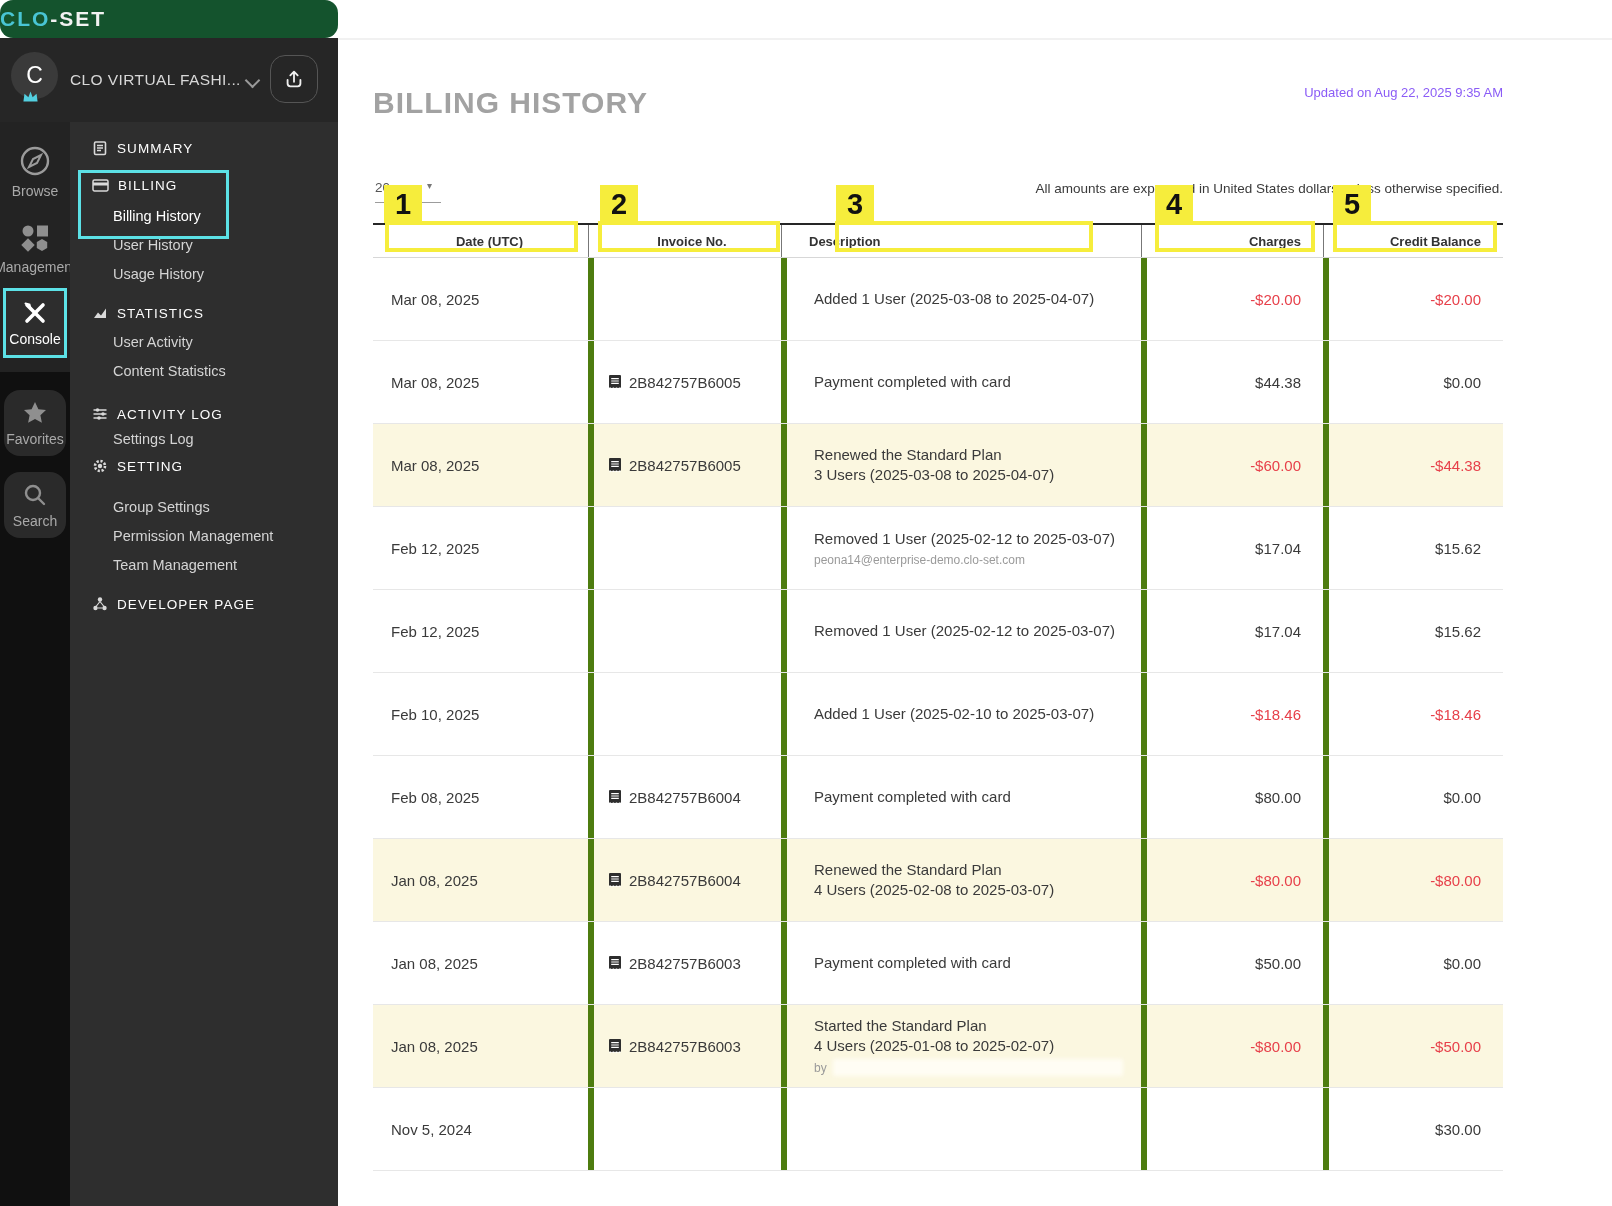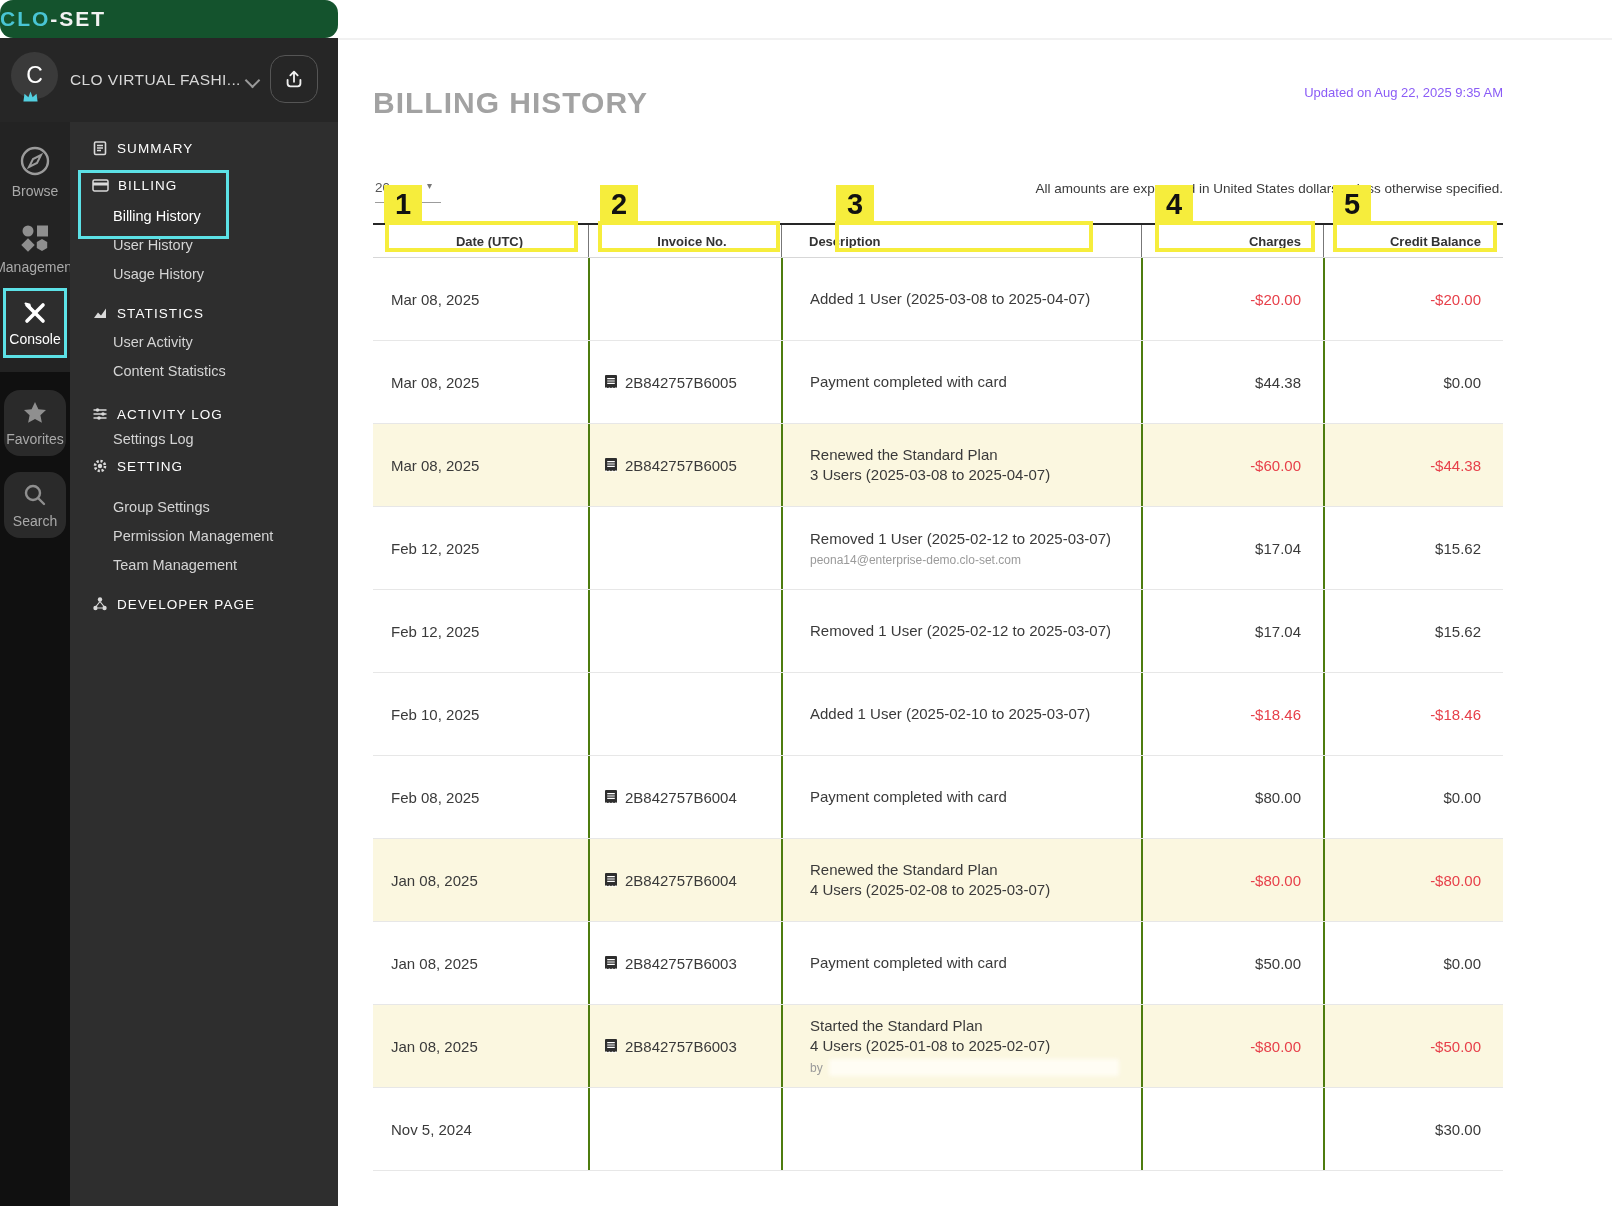--- a/index.html
+++ b/index.html
@@ -63,21 +63,21 @@
 
   
   .btable{position:absolute;left:373px;top:223px;width:1130px;border-top:2px solid #262626;}
   .thead{display:flex;height:32px;border-bottom:1px solid #d7d7d7;}
   .th{display:flex;align-items:center;justify-content:center;font-size:13px;font-weight:600;
     color:#333;box-sizing:border-box;}
   .th + .th{border-left:1px solid #777;}
   .trow{display:flex;height:82px;border-bottom:1px solid #e7e7e7;background:#fff;}
   .trow.hl{background:#fbf7e0;}
   .tc{box-sizing:border-box;display:flex;align-items:center;font-size:15px;color:#3a3a3a;}
-  .tc + .tc{border-left:2px solid #4d7c0f;}
+  .tc + .tc{border-left:6px solid #4d7c0f;}
   .c1{width:215px;padding-left:18px;}
   .c2{width:193px;padding-left:14px;gap:7px;}
   .c3{width:360px;padding-left:27px;flex-direction:column;align-items:flex-start;justify-content:center;}
   .c4{width:182px;justify-content:flex-end;padding-right:22px;}
   .c5{width:180px;justify-content:flex-end;padding-right:22px;}
   .neg{color:#e7404a;}
   .dline{line-height:1.35;}
   .dsub{font-size:12px;color:#9a9a9a;margin-top:3px;display:flex;align-items:center;}
   .redact{display:inline-block;width:290px;height:17px;margin-left:6px;background:#fffdf4;
     filter:blur(2px);border-radius:2px;}

